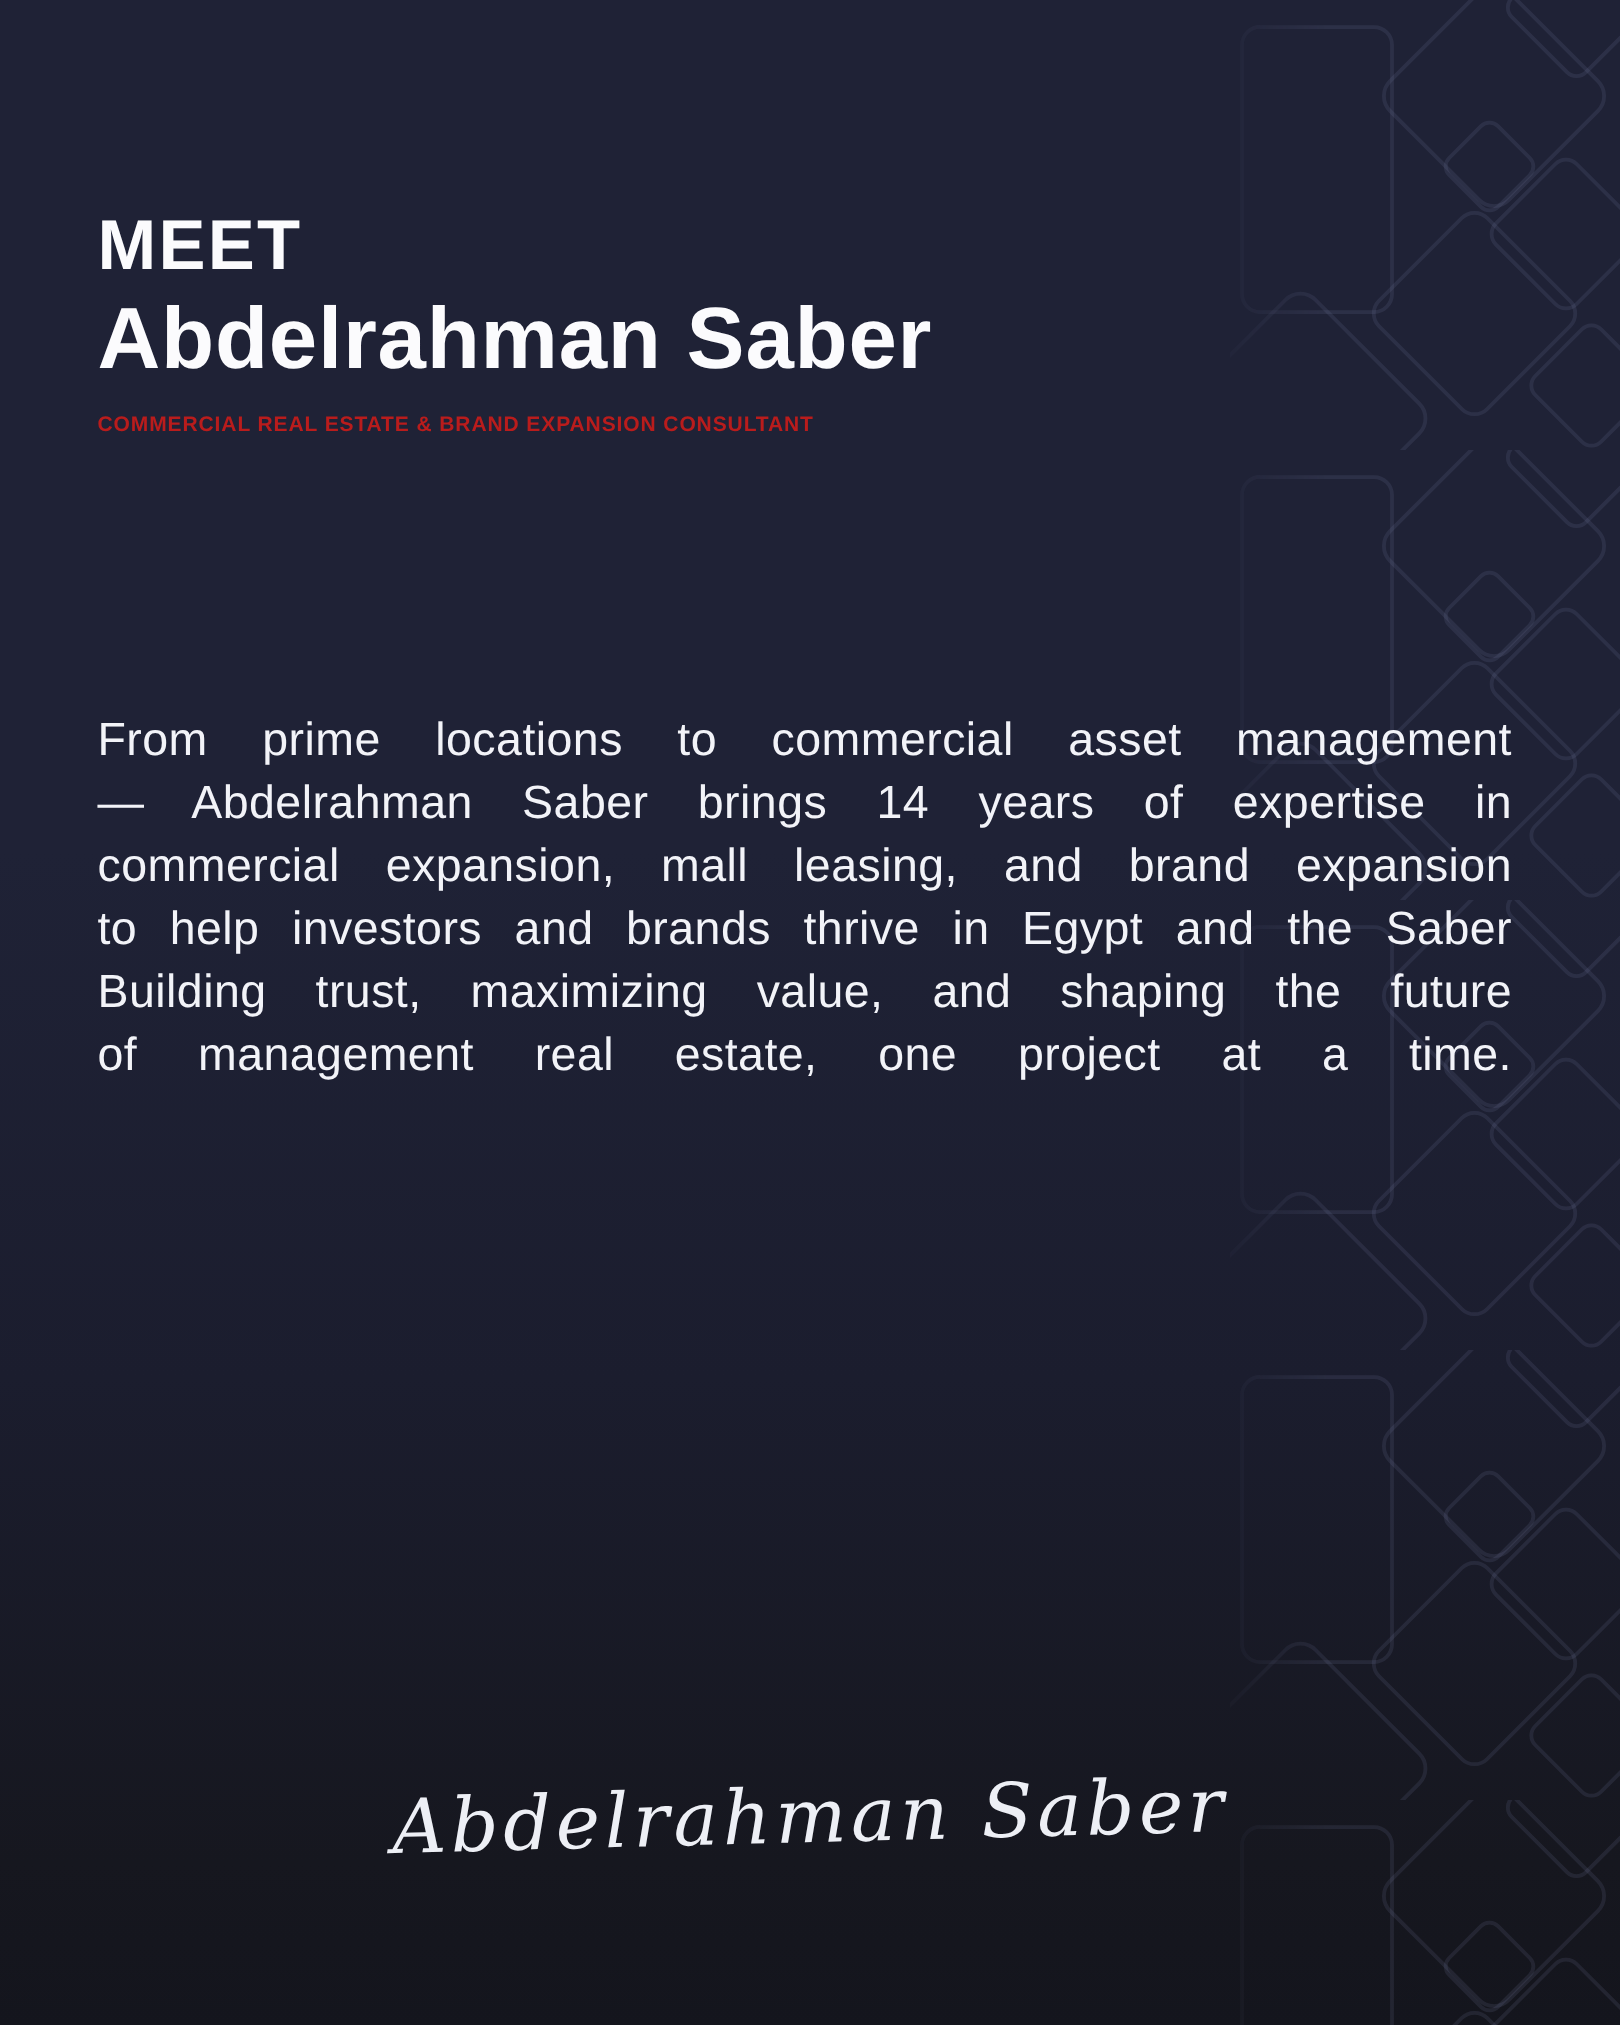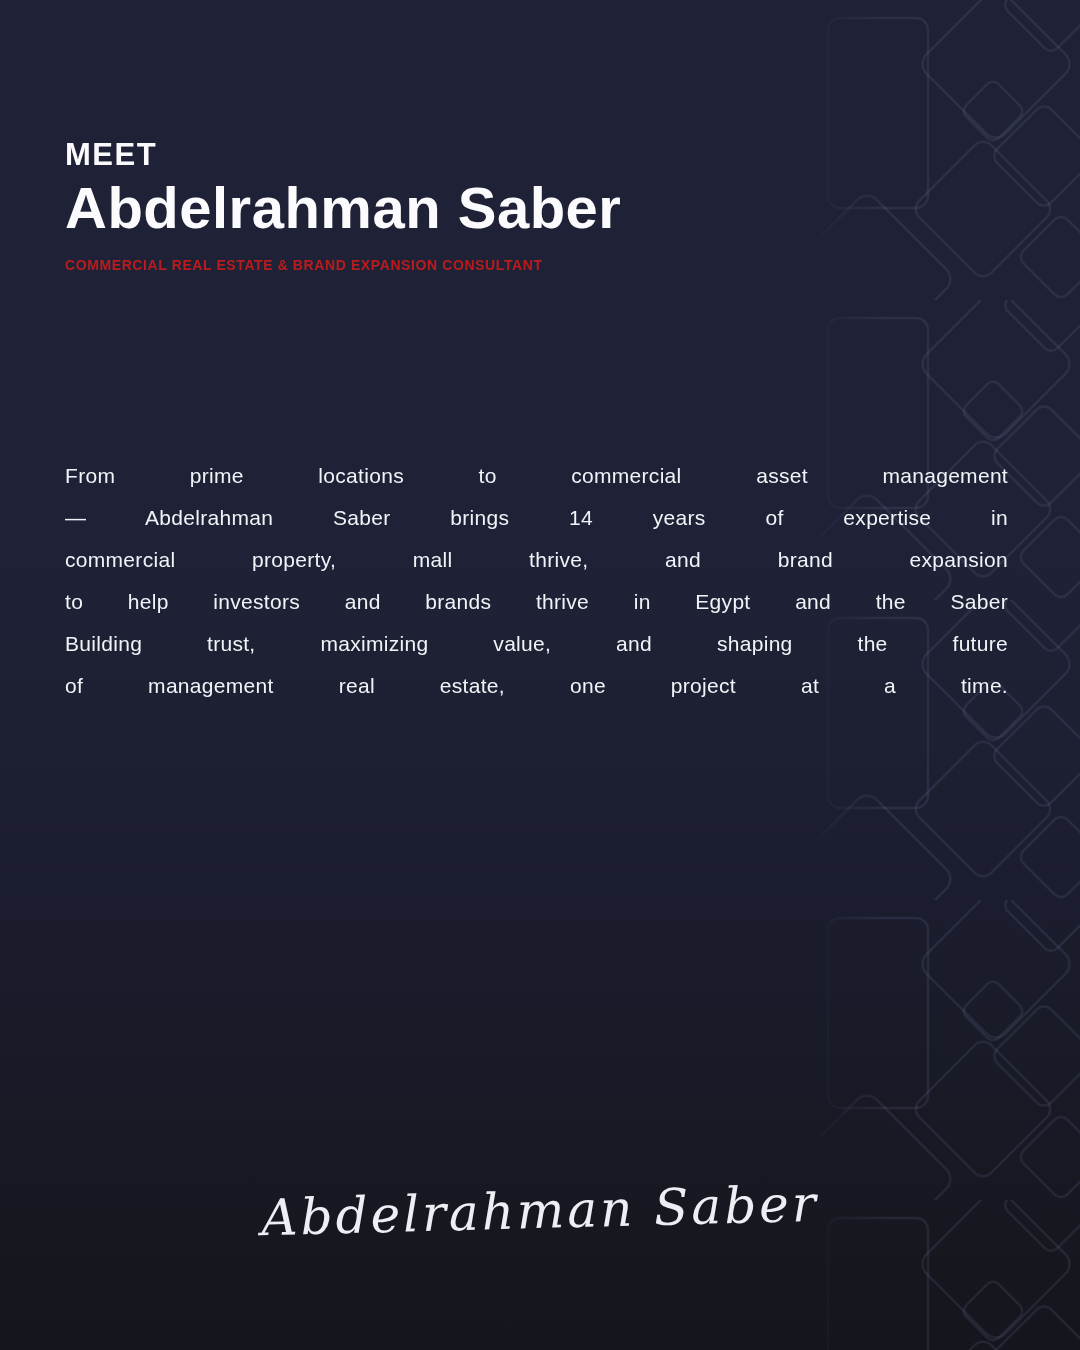--- a/index.html
+++ b/index.html
@@ -29,21 +29,21 @@
     position: relative;
     z-index: 2;
     padding: 0 72px 0 65px;
   }
 
   .header-block {
     padding-top: 138px;
   }
   .kicker {
     color: #fbfbfd;
-    font-size: 31px;
+    font-size: 47px;
     font-weight: 700;
     letter-spacing: 1.5px;
     line-height: 1.08;
     margin: 0;
   }
   .name-title {
     color: #fbfbfd;
     font-size: 58px;
     font-weight: 700;
     letter-spacing: 0.5px;
@@ -54,21 +54,21 @@
     color: #b91c1c;
     font-size: 14px;
     font-weight: 700;
     letter-spacing: 0.6px;
     margin-top: 17px;
   }
 
   .body-copy {
     margin-top: 182px;
     color: #f2f3f8;
-    font-size: 21px;
+    font-size: 31px;
     font-weight: 400;
     letter-spacing: 0.3px;
   }
   .pline {
     line-height: 42px;
     text-align: justify;
     text-align-last: justify;
     white-space: nowrap;
   }
   .pline:first-child { white-space: normal; }
@@ -123,21 +123,21 @@
   <header class="header-block">
     <h2 class="kicker">MEET</h2>
     <h1 class="name-title">Abdelrahman Saber</h1>
     <div class="subtitle">COMMERCIAL REAL ESTATE &amp; BRAND EXPANSION CONSULTANT</div>
   </header>
 
   <section class="body-copy">
     <div class="paragraph">
       <div class="pline">From prime locations to commercial asset management</div>
       <div class="pline">— Abdelrahman Saber brings 14 years of expertise in</div>
-      <div class="pline">commercial property, mall thrive, and brand expansion</div>
+      <div class="pline">commercial expansion, mall leasing, and brand expansion</div>
       <div class="pline">to help investors and brands thrive in Egypt and the Saber</div>
     </div>
     <div class="paragraph">
       <div class="pline">Building trust, maximizing value, and shaping the future</div>
       <div class="pline">of management real estate, one project at a time.</div>
     </div>
   </section>
 
 </main>
 

